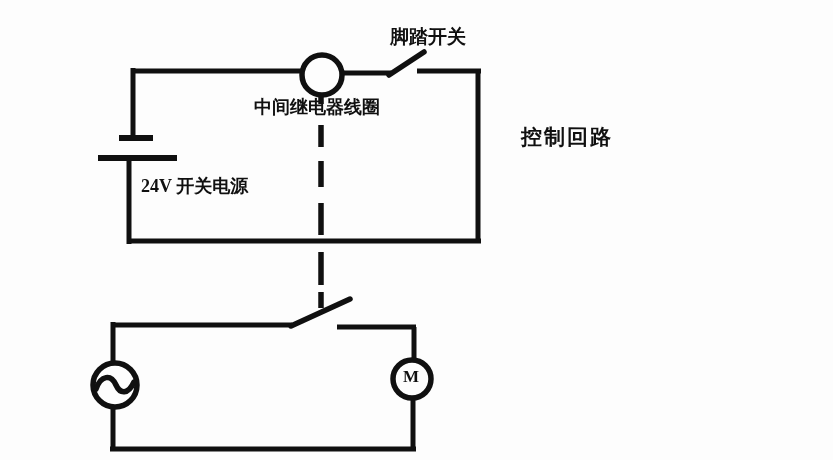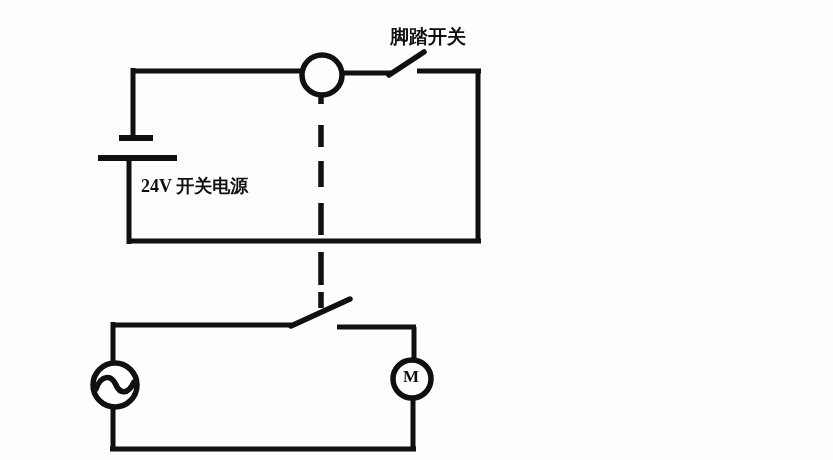--- a/index.html
+++ b/index.html
@@ -81,15 +81,17 @@
       <path class="wire" d="M110,449 H416"></path>
       <path class="wire" d="M414,327 V362"></path>
 
       <circle class="ring" cx="412" cy="379" r="19"></circle>
 
       <path class="wire" d="M413,397 V450"></path>
     </g>
   </svg>
 
   <div class="lbl lbl-foot">脚踏开关</div>
+  <div class="lbl lbl-coil">中间继电器线圈</div>
   <div class="lbl lbl-power">24V 开关电源</div>
+  <div class="lbl lbl-ctrl">控制回路</div>
   <div class="lbl lbl-m">M</div>
 </div>
 
 </body></html>

